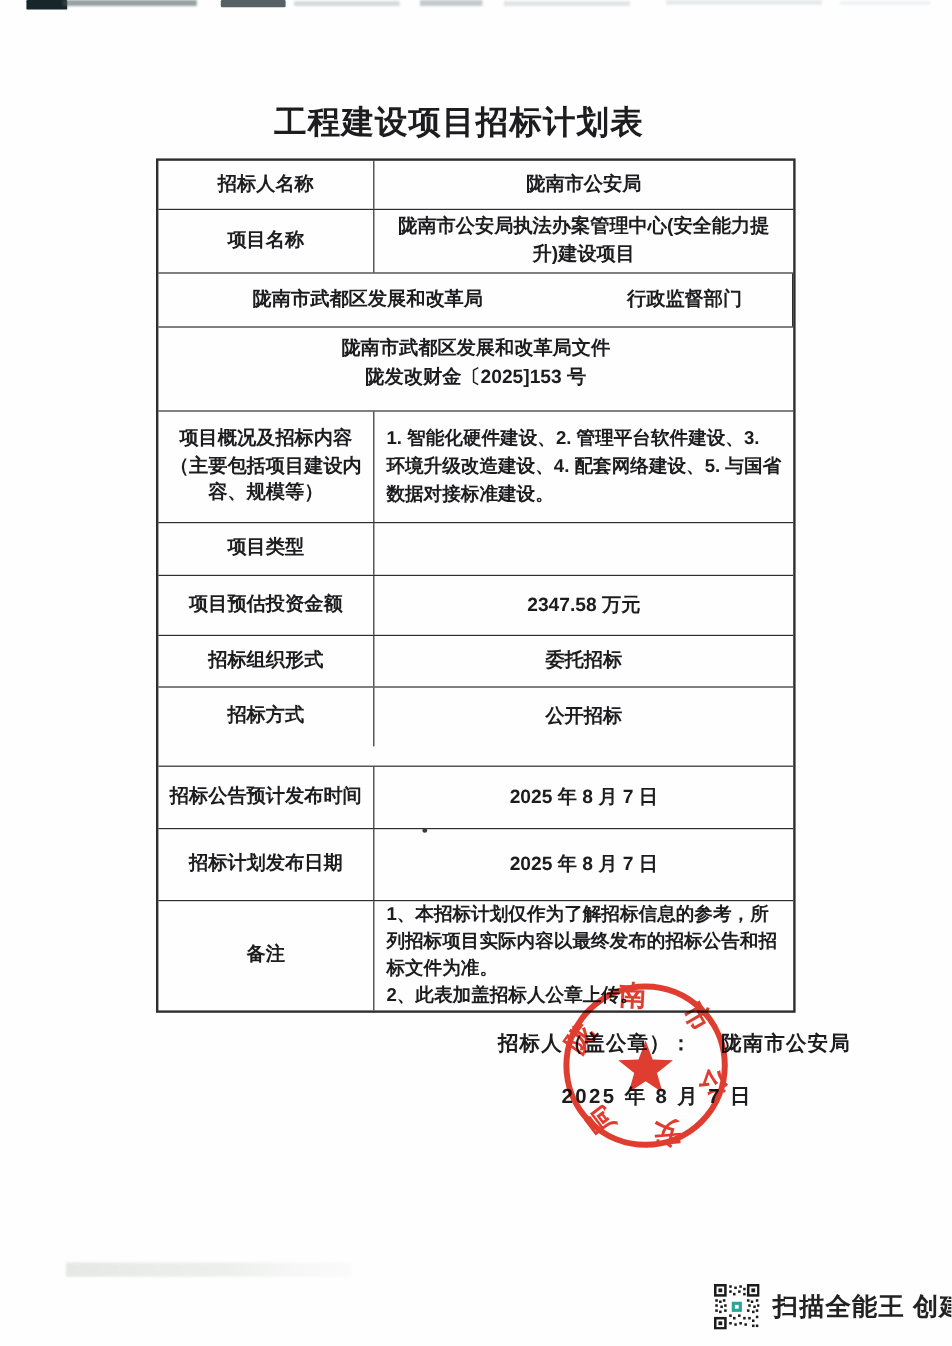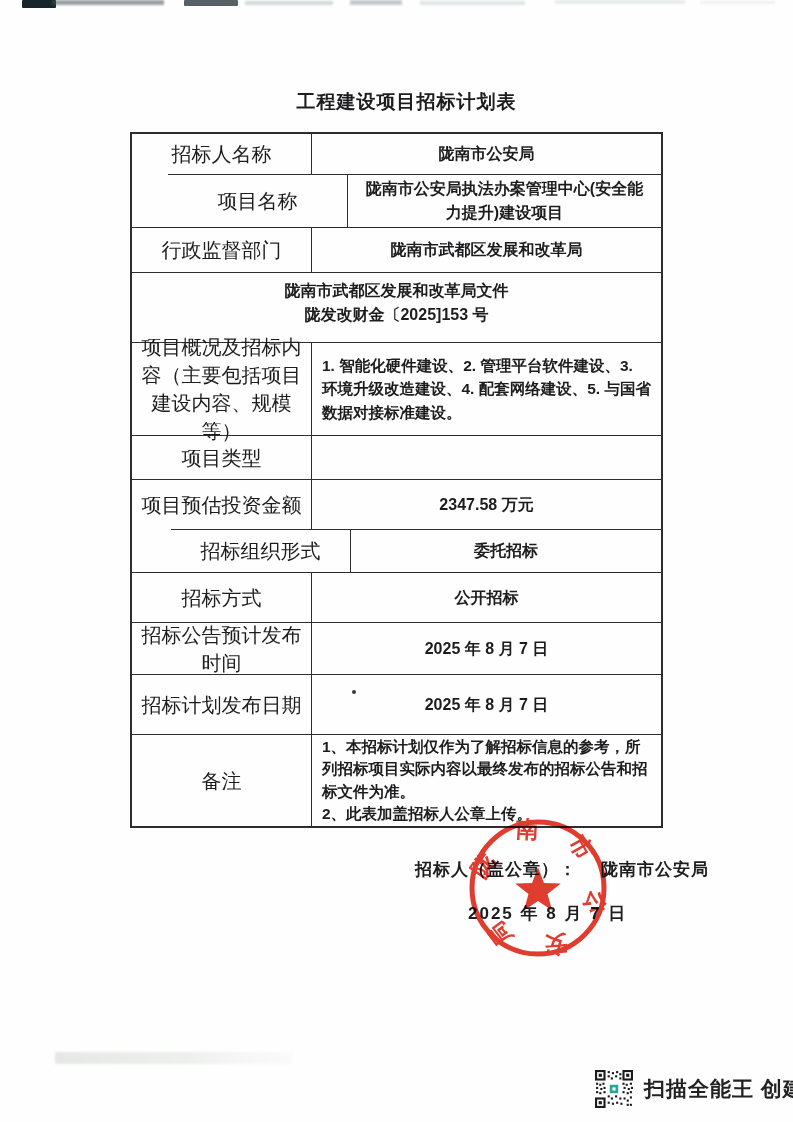--- a/index.html
+++ b/index.html
@@ -4,31 +4,31 @@
 <style>
   html,body{margin:0;padding:0;background:#ffffff;}
   .page{position:relative;width:793px;height:1122px;background:#fefefe;overflow:hidden;
         font-family:"Liberation Sans", sans-serif;color:#1d1d1f;margin:0 auto;}
 
   
   .artifact{position:absolute;pointer-events:none;}
   .smudge{filter:blur(1px);}
 
   
-  .doc-title{position:absolute;top:86px;left:140px;width:533px;text-align:center;
-             font-size:19px;font-weight:800;letter-spacing:1px;line-height:32px;}
+  .doc-title{position:absolute;top:86px;left:116px;width:533px;text-align:center;
+             font-size:27px;font-weight:800;letter-spacing:1px;line-height:32px;}
 
   
   .tender-table{position:absolute;top:132px;left:130px;width:533px;
                 border:2px solid #2e2e2e;box-sizing:border-box;background:transparent;}
   .t-row{display:flex;box-sizing:border-box;}
   .t-row + .t-row{border-top:1.5px solid #2e2e2e;}
   .cell{box-sizing:border-box;display:flex;align-items:center;}
   .cell.lbl{width:180px;border-right:1.5px solid #2e2e2e;justify-content:center;
-            text-align:center;padding:2px 5px;font-weight:400;font-size:20px;line-height:1.4;}
+            text-align:center;padding:2px 5px;font-weight:700;font-size:16px;line-height:1.4;}
   .cell.val{flex:1;justify-content:center;text-align:center;padding:2px 10px;
             font-weight:600;font-size:16px;line-height:1.5;white-space:pre-line;}
   .cell.val.left{justify-content:flex-start;text-align:left;line-height:1.5;font-size:15.5px;}
 
   .stray-dot{position:absolute;left:352px;top:690px;width:4px;height:4px;border-radius:50%;
              background:#3a3a3a;}
 
   
   .sig-line{position:absolute;top:858px;left:415px;font-size:17px;font-weight:600;
             letter-spacing:1px;white-space:nowrap;}
@@ -65,52 +65,52 @@
   <div class="artifact smudge" style="left:555px;top:0;width:130px;height:4px;background:#ccd3d4;opacity:.45;"></div>
   <div class="artifact smudge" style="left:700px;top:1px;width:75px;height:3px;background:#d8dedf;opacity:.4;"></div>
 
   <div class="doc-title">工程建设项目招标计划表</div>
 
   <div class="tender-table">
     <div class="t-row" style="height:40px;">
       <div class="cell lbl">招标人名称</div>
       <div class="cell val">陇南市公安局</div>
     </div>
-    <div class="t-row" style="height:53px;margin-left:36px;">
+    <div class="t-row" style="height:53px;">
       <div class="cell lbl">项目名称</div>
       <div class="cell val">陇南市公安局执法办案管理中心(安全能力提升)建设项目</div>
     </div>
     <div class="t-row" style="height:45px;">
+      <div class="cell val">陇南市武都区发展和改革局</div>
       <div class="cell lbl">行政监督部门</div>
-      <div class="cell val">陇南市武都区发展和改革局</div>
     </div>
     <div class="t-row" style="height:60px;">
       <div class="cell val">陇南市武都区发展和改革局文件
 陇发改财金〔2025]153 号</div>
     </div>
     <div class="t-row" style="height:93px;margin-top:10px;">
       <div class="cell lbl">项目概况及招标内容（主要包括项目建设内容、规模等）</div>
       <div class="cell val left">1. 智能化硬件建设、2. 管理平台软件建设、3. 环境升级改造建设、4. 配套网络建设、5. 与国省数据对接标准建设。</div>
     </div>
     <div class="t-row" style="height:44px;">
       <div class="cell lbl">项目类型</div>
     </div>
     <div class="t-row" style="height:50px;">
       <div class="cell lbl">项目预估投资金额</div>
       <div class="cell val">2347.58 万元</div>
     </div>
-    <div class="t-row" style="height:43px;margin-left:39px;">
+    <div class="t-row" style="height:43px;">
       <div class="cell lbl">招标组织形式</div>
       <div class="cell val">委托招标</div>
     </div>
     <div class="t-row" style="height:50px;">
       <div class="cell lbl">招标方式</div>
       <div class="cell val">公开招标</div>
     </div>
-    <div class="t-row" style="height:52px;">
+    <div class="t-row" style="height:52px;margin-top:16px;">
       <div class="cell lbl">招标公告预计发布时间</div>
       <div class="cell val">2025 年 8 月 7 日</div>
     </div>
     <div class="t-row" style="height:60px;">
       <div class="cell lbl">招标计划发布日期</div>
       <div class="cell val">2025 年 8 月 7 日</div>
     </div>
     <div class="t-row" style="height:92px;">
       <div class="cell lbl">备注</div>
       <div class="cell val left" style="line-height:1.45;">1、本招标计划仅作为了解招标信息的参考，所列招标项目实际内容以最终发布的招标公告和招标文件为准。

